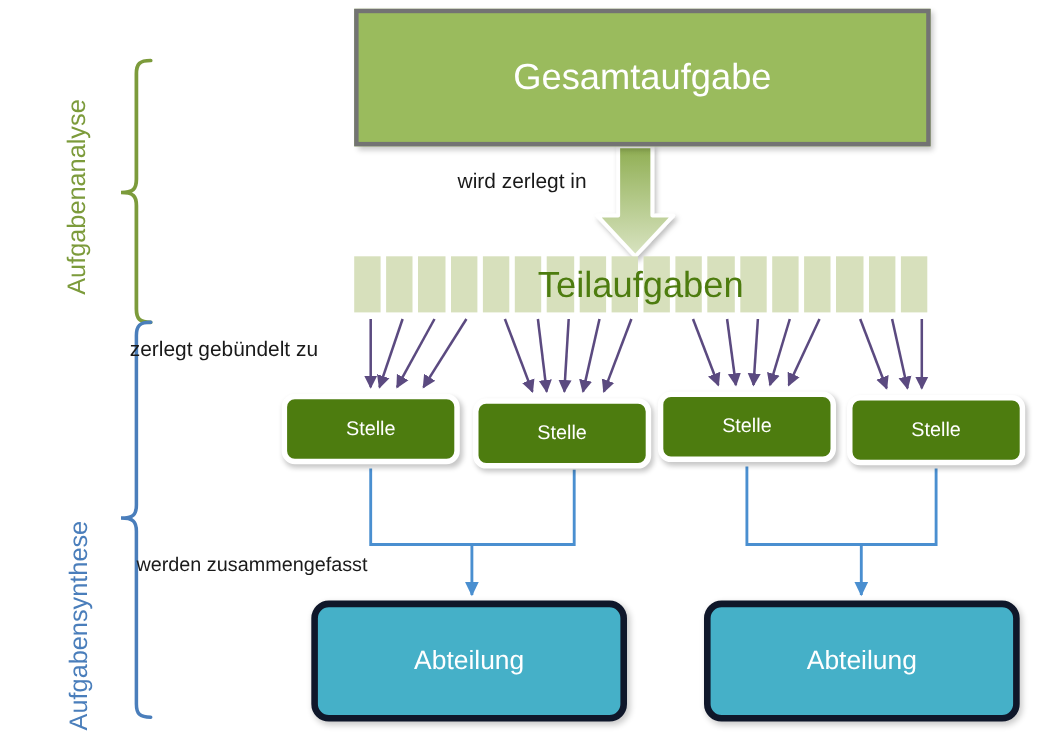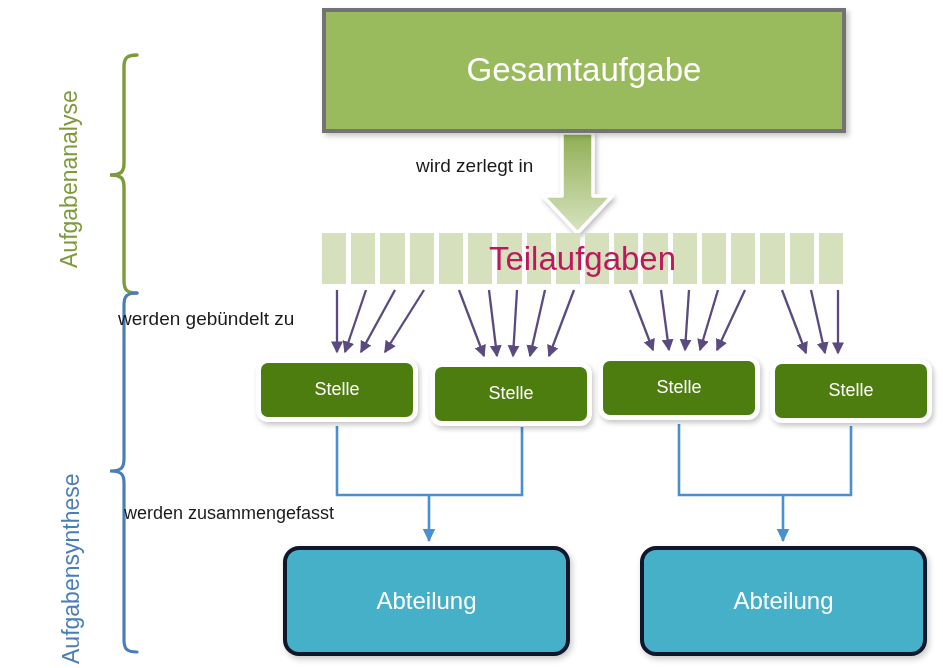--- a/index.html
+++ b/index.html
@@ -58,21 +58,21 @@
   }
   .stelle-1 { left: 256px; top: 358px; }
   .stelle-2 { left: 430px; top: 362px; }
   .stelle-3 { left: 598px; top: 356px; }
   .stelle-4 { left: 770px; top: 359px; }
 
   .box-abteilung {
     width: 287px;
     height: 110px;
     background: #45B0C8;
-    border: 4px solid #0f172a;
+    border: 6px solid #0f172a;
     border-radius: 16px;
     font-size: 24px;
     box-shadow: 2px 3px 6px rgba(0,0,0,0.22);
   }
   .abt-1 { left: 283px; top: 546px; }
   .abt-2 { left: 640px; top: 546px; }
 
   
   .teil-strip {
     position: absolute;
@@ -90,21 +90,21 @@
   .teil-label {
     position: absolute;
     left: 322px;
     top: 233px;
     width: 521px;
     height: 51px;
     display: flex;
     align-items: center;
     justify-content: center;
     font-size: 33px;
-    color: #be185d;
+    color: #4d7c0f;
   }
 
   
   .lbl {
     position: absolute;
     color: #1a1a1a;
     white-space: nowrap;
   }
   .lbl-zerlegt {
     left: 416px;
@@ -241,21 +241,21 @@
     <div class="teil-block"></div>
     <div class="teil-block"></div>
     <div class="teil-block"></div>
     <div class="teil-block"></div>
     <div class="teil-block"></div>
     <div class="teil-block"></div>
     <div class="teil-block"></div>
   </div>
   <div class="teil-label">Teilaufgaben</div>
 
-  <div class="lbl lbl-buendelt">werden gebündelt zu</div>
+  <div class="lbl lbl-buendelt">zerlegt gebündelt zu</div>
 
   <div class="box box-stelle stelle-1">
     <span>Stelle</span>
   </div>
   <div class="box box-stelle stelle-2">
     <span>Stelle</span>
   </div>
   <div class="box box-stelle stelle-3">
     <span>Stelle</span>
   </div>

